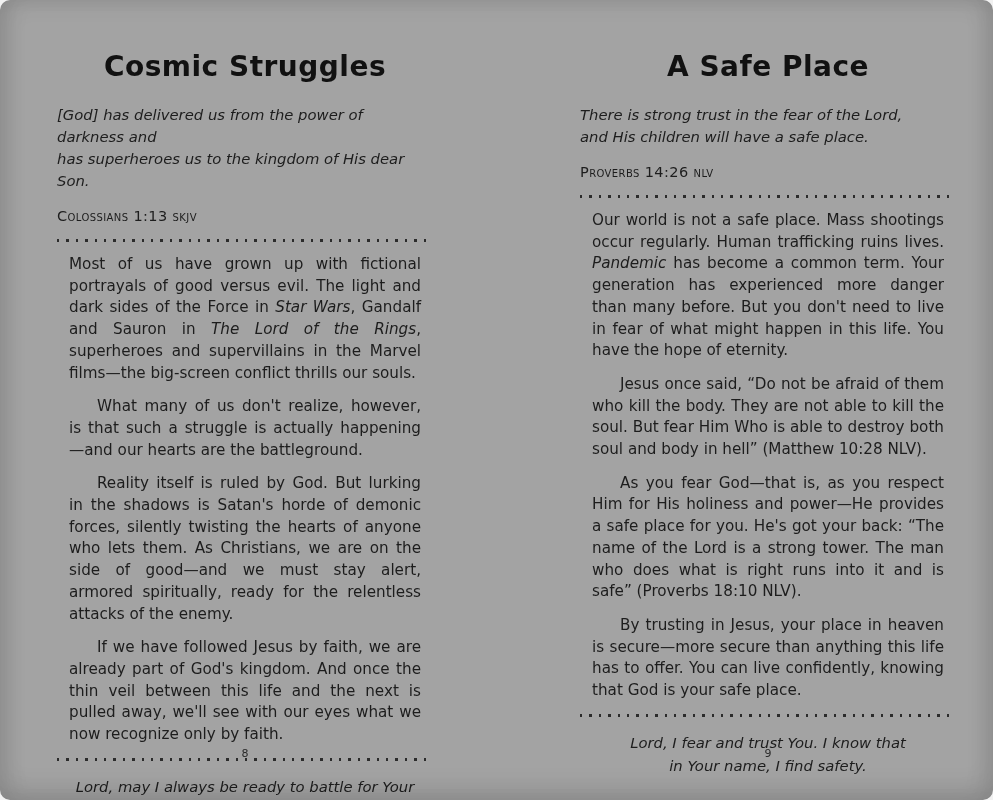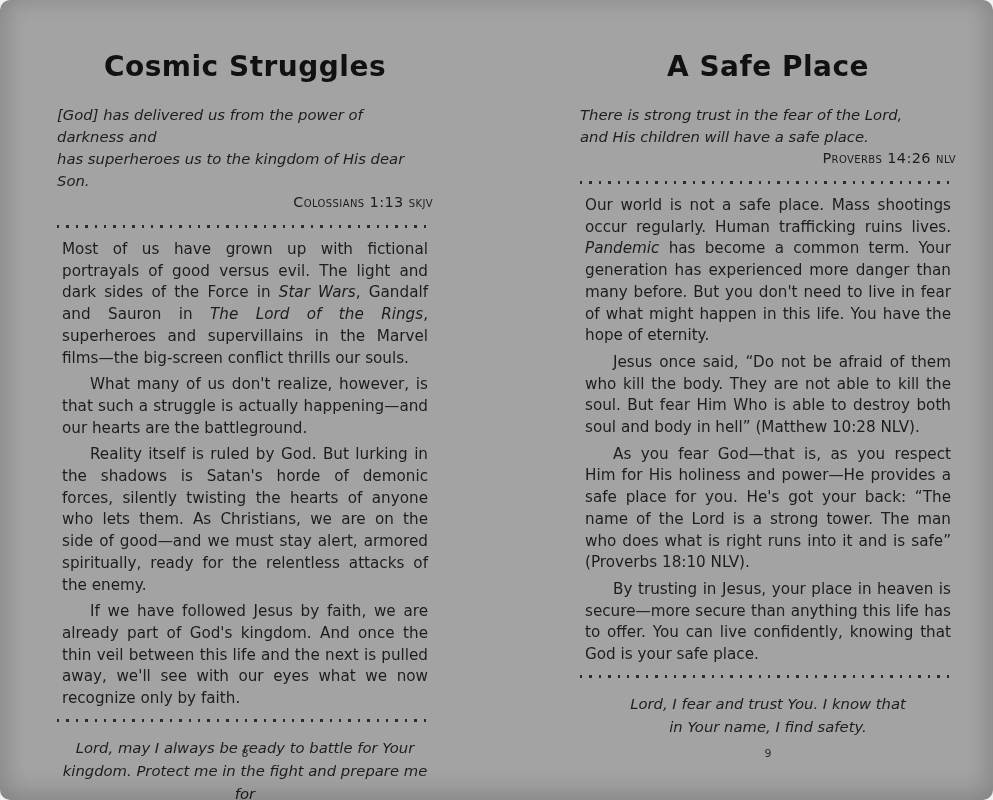--- a/index.html
+++ b/index.html
@@ -38,22 +38,22 @@
     letter-spacing:0.5px;
     color:#111;
   }
   .scripture {
     margin-top:20px;
     font-style:italic;
     font-size:14.8px;
     line-height:22px;
   }
   .scripture-ref {
-    margin-top:2px;
-    text-align:right;
+    margin-top:16px;
+    text-align:left;
     font-style:normal;
     font-variant:small-caps;
     letter-spacing:0.4px;
     font-size:14.5px;
   }
   .dotted {
     height:3px;
     background-image:repeating-linear-gradient(
       to right,
       #2b2b2b 0px, #2b2b2b 2.4px,
@@ -62,21 +62,21 @@
   }
   .dotted.top    { margin-top:15px; }
   .dotted.bottom { margin-top:9px;  }
   .body {
     margin-top:11px;
     font-size:15.2px;
     line-height:21.7px;
     text-align:justify;
     hyphens:auto;
   }
-  .body p { margin:5px; text-indent:28px; }
+  .body p { margin:12px; text-indent:28px; }
   .body p:first-child { text-indent:0; }
   .prayer {
     margin-top:14px;
     text-align:center;
     font-style:italic;
     font-size:14.8px;
     line-height:23px;
   }
   .pagenum {
     position:absolute;

